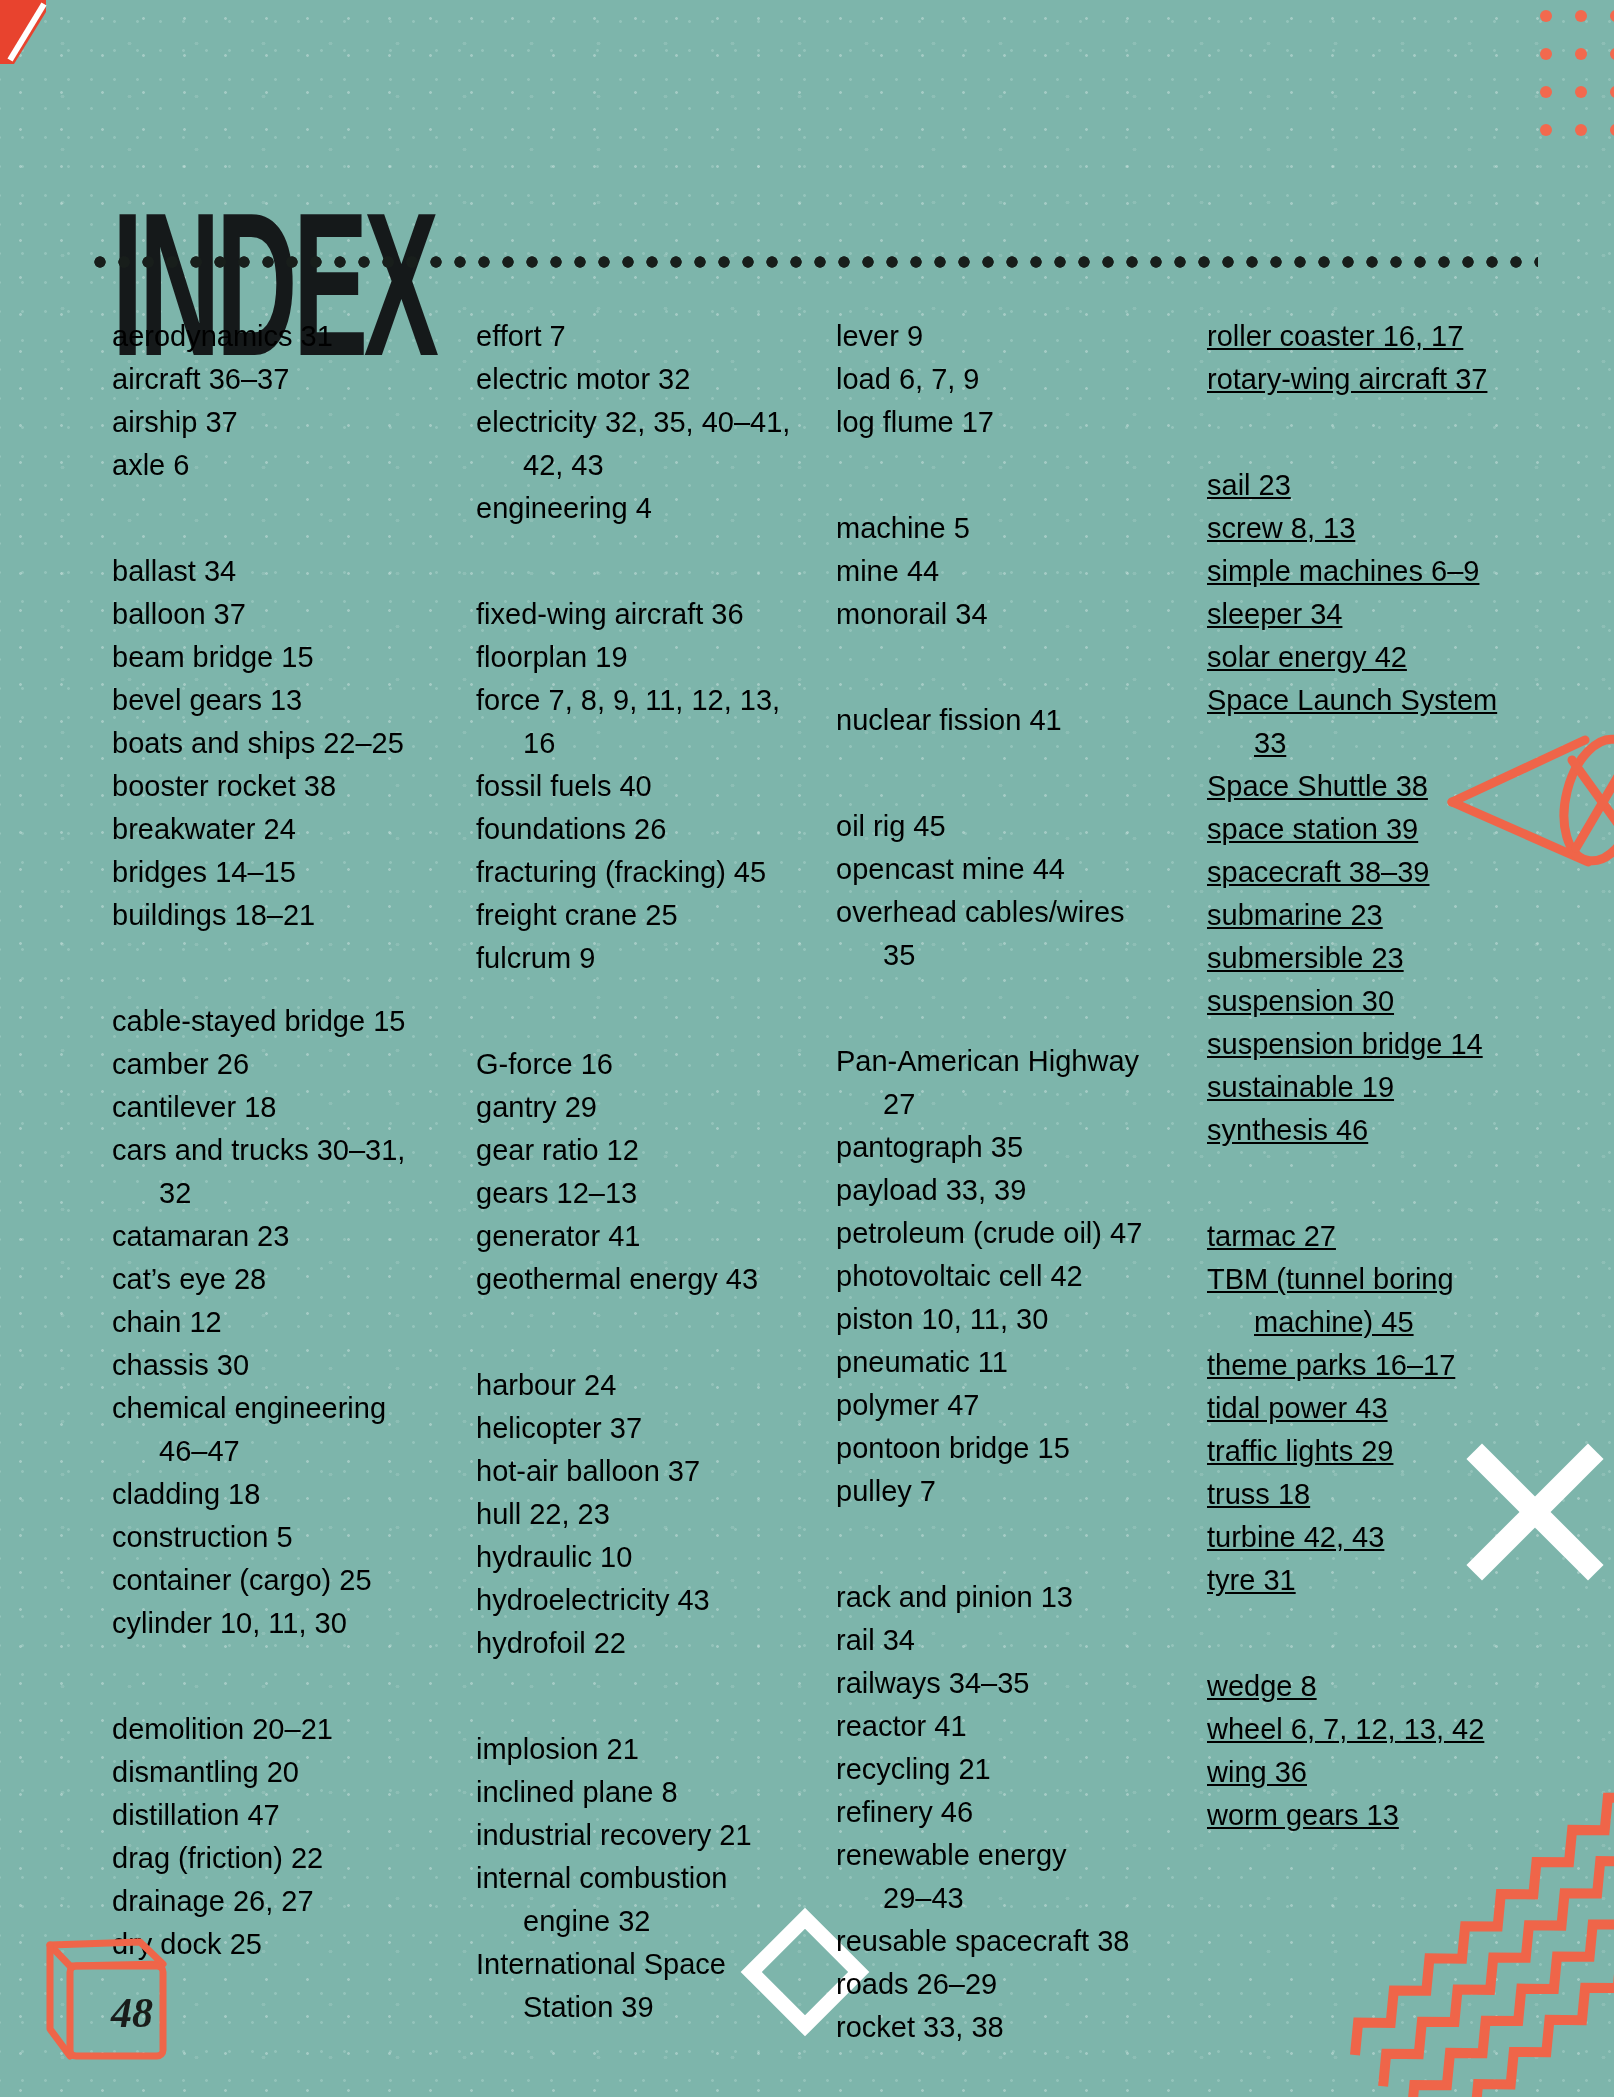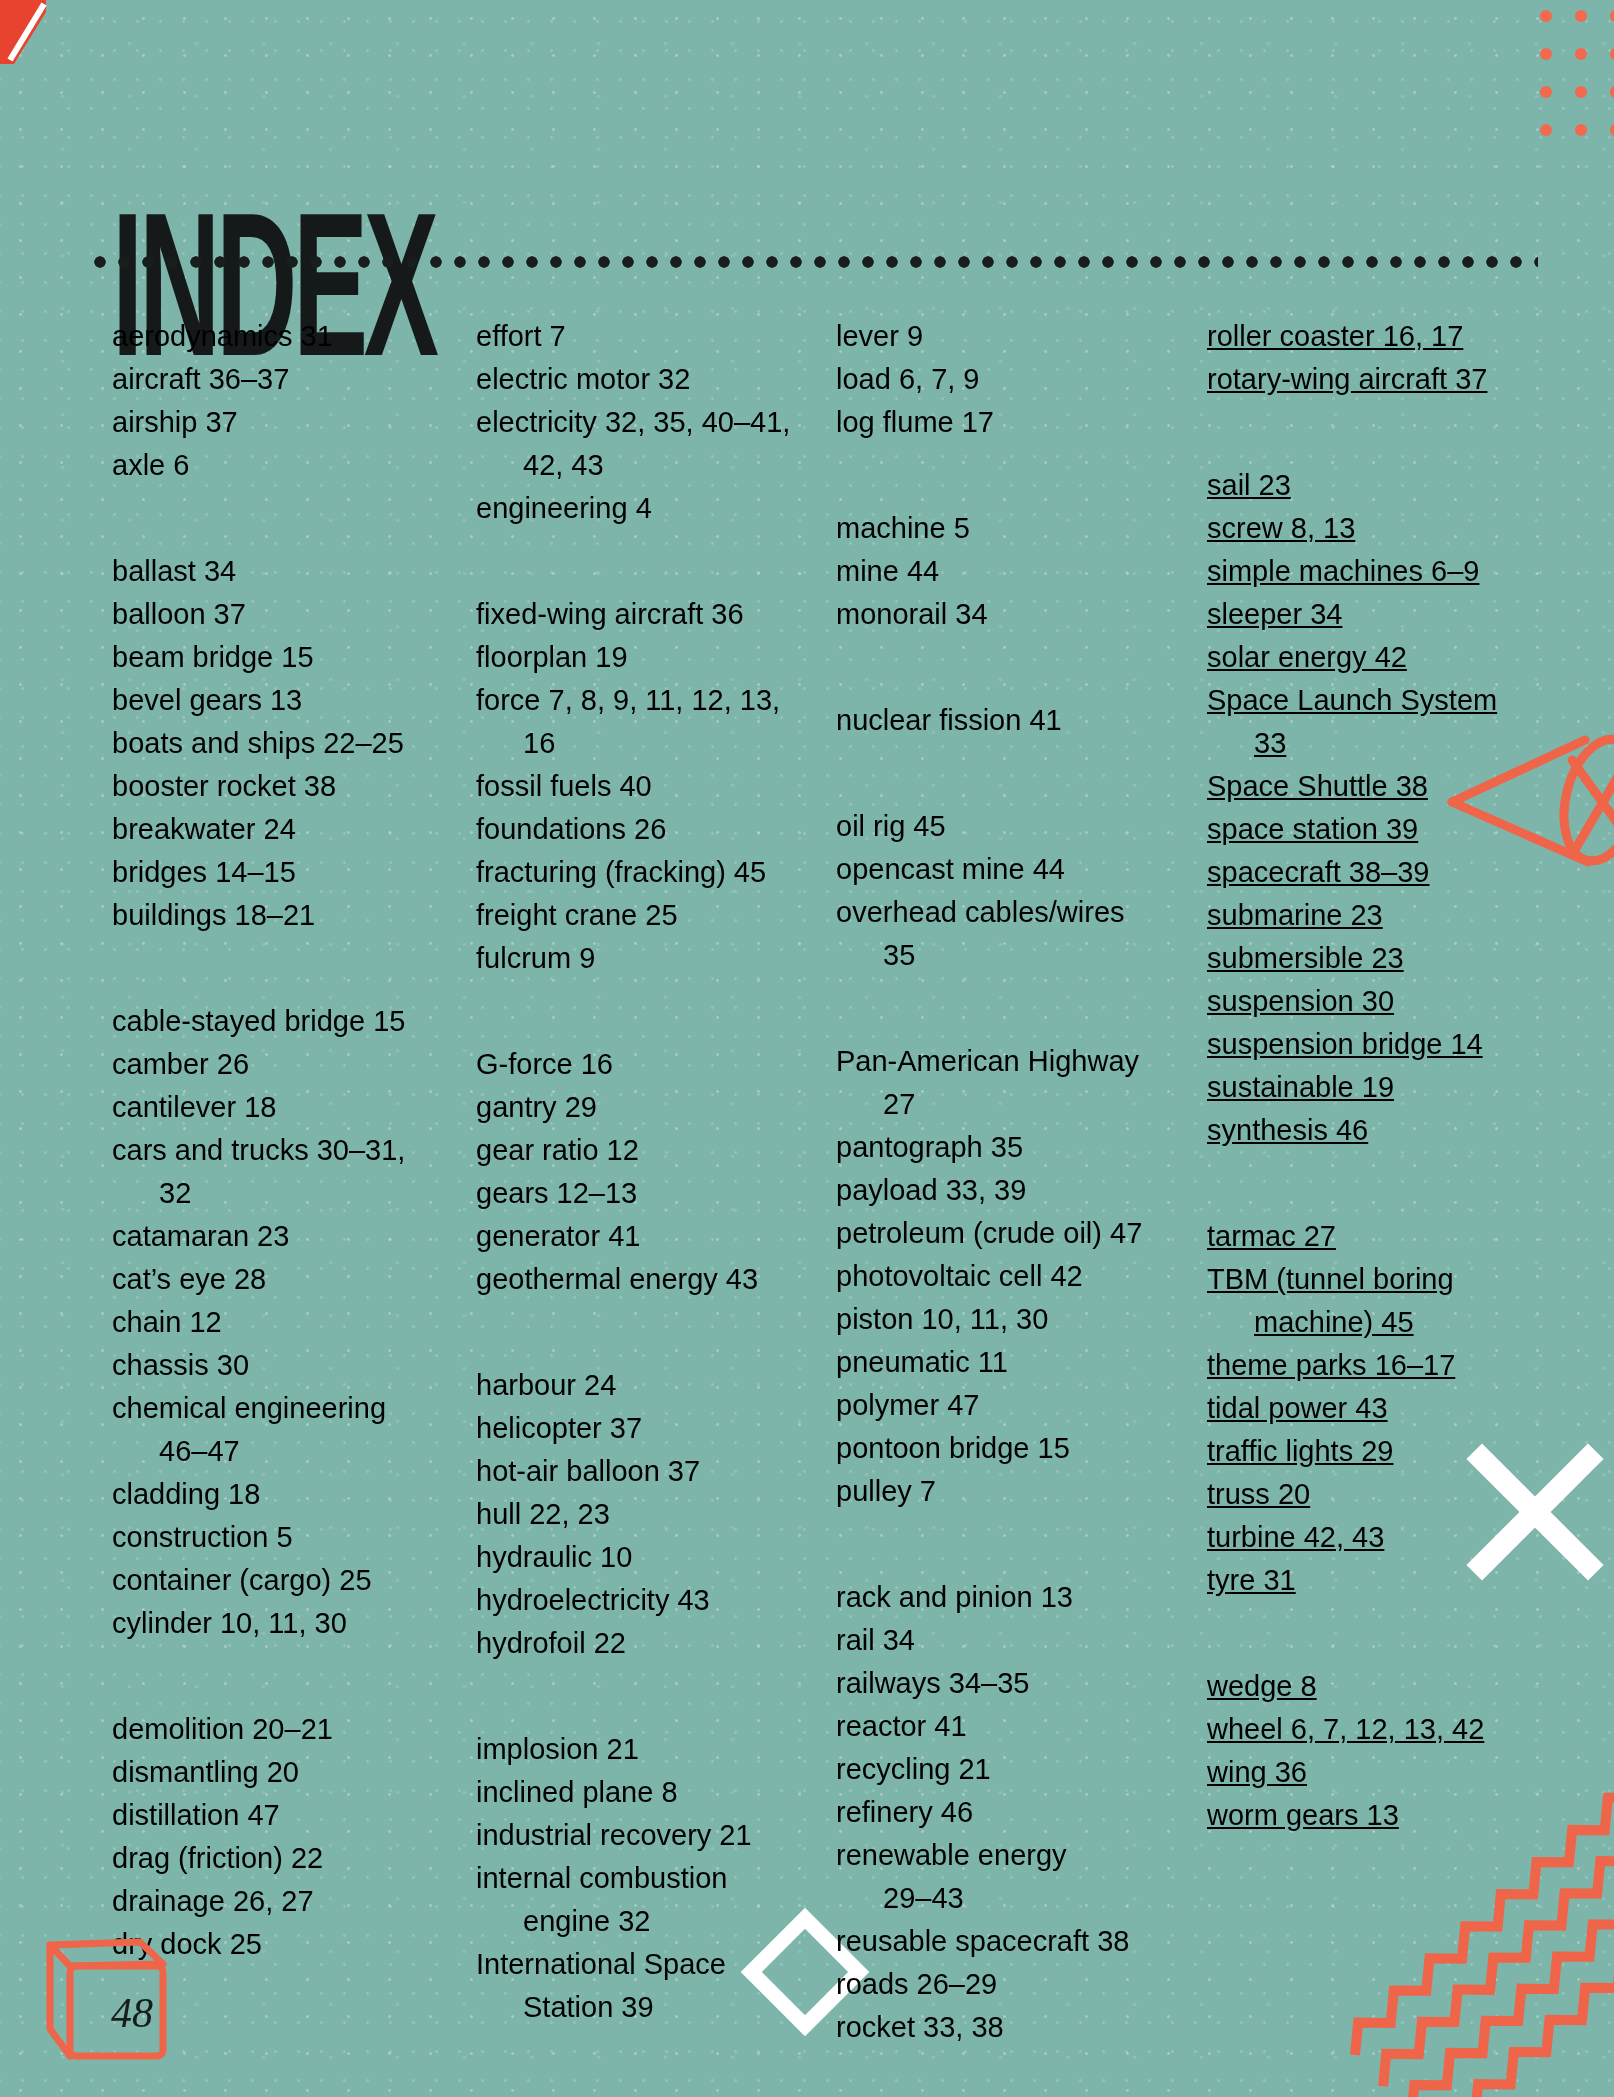--- a/index.html
+++ b/index.html
@@ -52,21 +52,21 @@
     column-gap:23px;row-gap:26px;
   }
   .dot-grid .dot{width:12px;height:12px;border-radius:50%;background:#f2694e;}
 
   .page-num-cube{position:absolute;left:36px;top:1936px;width:140px;height:132px;z-index:3;}
   .page-num-cube svg{position:absolute;left:0;top:0;}
   .page-num{
     position:absolute;left:52px;top:40px;width:88px;height:74px;
     display:flex;align-items:center;justify-content:center;
     font-family:"Liberation Serif", serif;
-    font-style:italic;font-weight:normal;font-size:42px;color:#191d1a;
+    font-style:italic;font-weight:bold;font-size:42px;color:#191d1a;
   }
 </style>
 </head>
 <body>
 
 <div class="texture"></div>
 
 <h1 class="title">INDEX</h1>
 <div class="dotted-rule"></div>
 
@@ -230,21 +230,21 @@
       <div class="line">sustainable 19</div>
       <div class="line">synthesis 46</div>
     </div>
     <div class="group">
       <div class="line">tarmac 27</div>
       <div class="line">TBM (tunnel boring</div>
       <div class="line indent">machine) 45</div>
       <div class="line">theme parks 16–17</div>
       <div class="line">tidal power 43</div>
       <div class="line">traffic lights 29</div>
-      <div class="line">truss 20</div>
+      <div class="line">truss 18</div>
       <div class="line">turbine 42, 43</div>
       <div class="line">tyre 31</div>
     </div>
     <div class="group">
       <div class="line">wedge 8</div>
       <div class="line">wheel 6, 7, 12, 13, 42</div>
       <div class="line">wing 36</div>
       <div class="line">worm gears 13</div>
     </div>
   </div>

